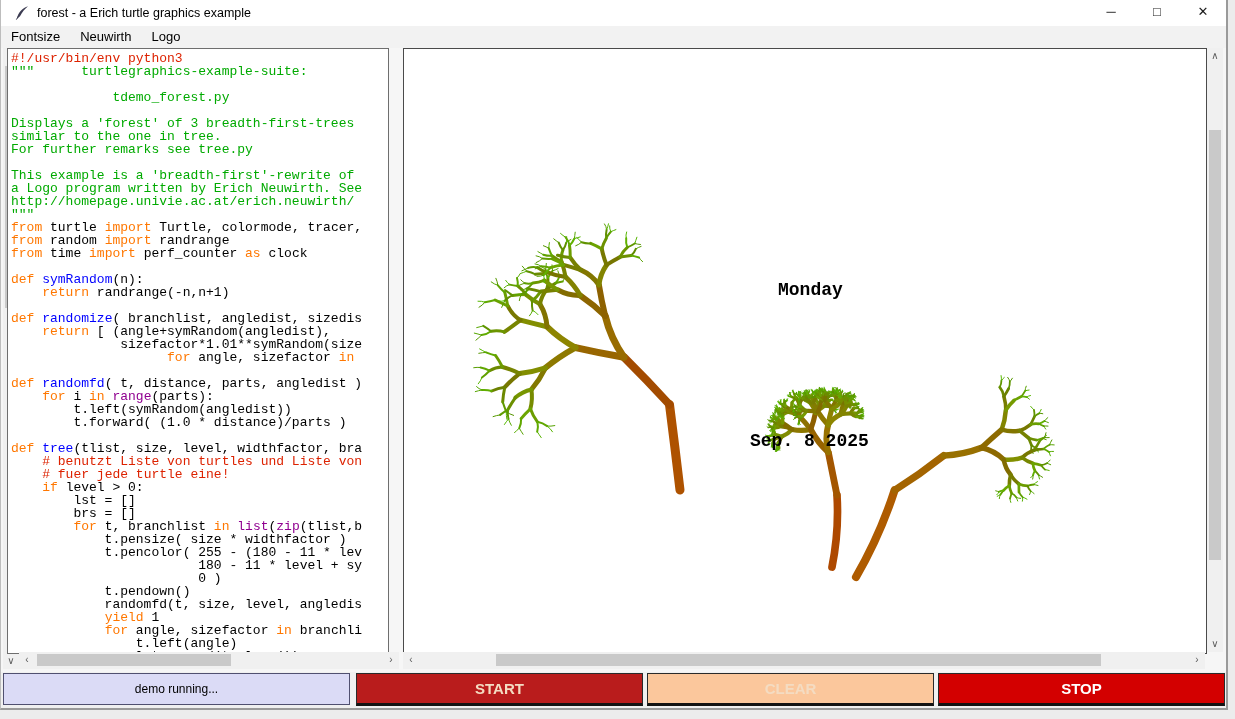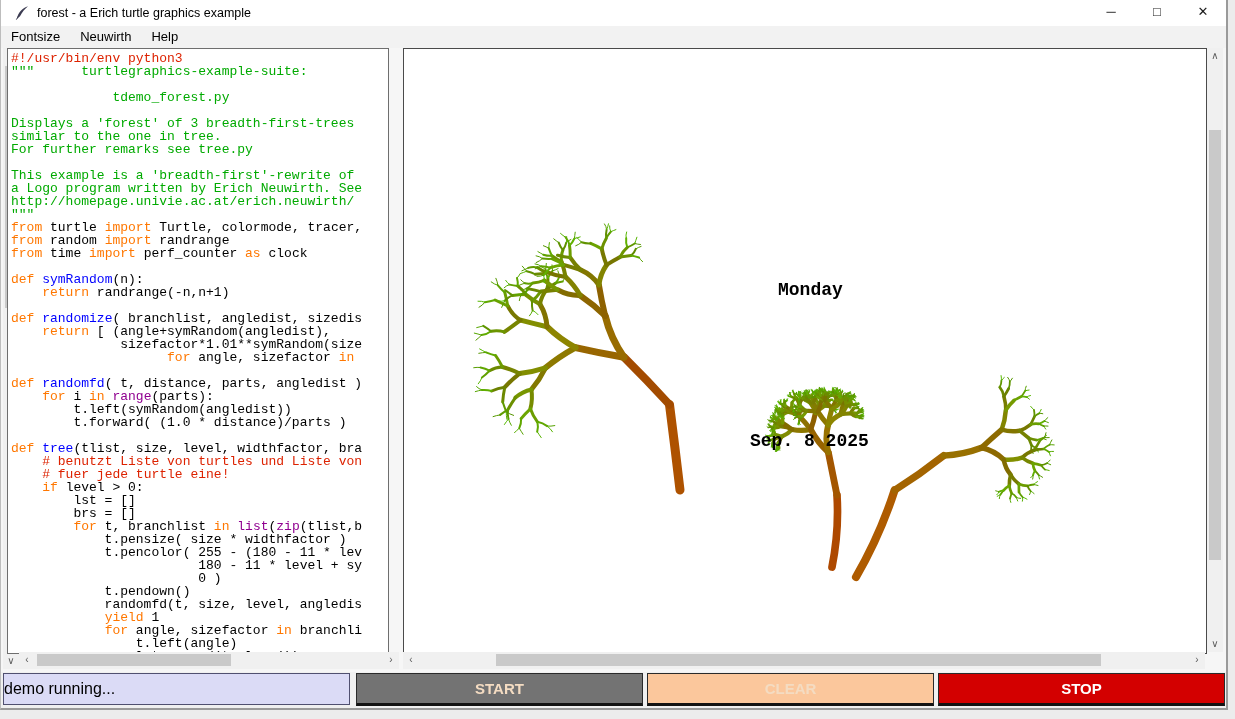--- a/index.html
+++ b/index.html
@@ -26,21 +26,21 @@
   .code-view{position:absolute;left:3px;top:3px;white-space:pre;
              font-family:"Liberation Mono",monospace;font-size:13px;line-height:13px;color:#000;}
   .cl{height:13px;}
   
   .canvas-frame{position:absolute;left:402px;top:48px;width:802px;height:604px;background:#ffffff;
                 border:1px solid #4a4a4a;}
   .canvas-frame svg{display:block;}
   
   .statusbar{position:absolute;left:0;top:672px;width:1225px;height:36px;background:#f0f0f0;display:flex;}
   .status-label{width:345px;height:30px;margin:1px 2px 0 2px;background:#dbdbf6;border:1px solid #505070;
-                font-size:16px;color:#000;line-height:30px;}
+                font-size:12px;color:#000;text-align:center;line-height:30px;}
   .demo-btn{width:285px;height:29px;margin-top:1px;margin-left:4px;border:1px solid #2a2a2a;
             border-bottom:3px solid #131313;font-size:15px;font-weight:bold;text-align:center;line-height:29px;}
 </style>
 </head>
 <body>
 
 <div class="window">
 
   <div class="titlebar">
     <svg class="feather" viewBox="0 0 24 24">
@@ -51,21 +51,21 @@
     <div class="win-btns" id="win-btns">
         <div class="win-btn"><span>─</span></div>
         <div class="win-btn"><span>□</span></div>
         <div class="win-btn"><span>✕</span></div>
       </div>
   </div>
 
   <div class="menubar" id="menubar">
       <div class="menu-item">Fontsize</div>
       <div class="menu-item">Neuwirth</div>
-      <div class="menu-item">Help</div>
+      <div class="menu-item">Logo</div>
     </div>
 
   <div class="sb" style="left:2px;top:48px;width:16px;height:621px;">
     <div class="sb-btn" style="left:0;top:0;">∧</div>
     <div class="sb-thumb" style="left:2px;top:18px;width:12px;height:242px;"></div>
     <div class="sb-btn" style="left:0;bottom:0;">∨</div>
   </div>
 
   <div class="code-pane">
     <div class="code-view" id="code-lines"><div class="cl"><span style="color: rgb(221, 34, 0);">#!/usr/bin/env python3</span></div><div class="cl"><span style="color: rgb(0, 170, 0);">"""      turtlegraphics-example-suite:</span></div><div class="cl">&nbsp;</div><div class="cl"><span style="color: rgb(0, 170, 0);">             tdemo_forest.py</span></div><div class="cl">&nbsp;</div><div class="cl"><span style="color: rgb(0, 170, 0);">Displays a 'forest' of 3 breadth-first-trees</span></div><div class="cl"><span style="color: rgb(0, 170, 0);">similar to the one in tree.</span></div><div class="cl"><span style="color: rgb(0, 170, 0);">For further remarks see tree.py</span></div><div class="cl">&nbsp;</div><div class="cl"><span style="color: rgb(0, 170, 0);">This example is a 'breadth-first'-rewrite of</span></div><div class="cl"><span style="color: rgb(0, 170, 0);">a Logo program written by Erich Neuwirth. See</span></div><div class="cl"><span style="color: rgb(0, 170, 0);">http://homepage.univie.ac.at/erich.neuwirth/</span></div><div class="cl"><span style="color: rgb(0, 170, 0);">"""</span></div><div class="cl"><span style="color: rgb(255, 119, 0);">from</span><span style="color: rgb(0, 0, 0);"> turtle </span><span style="color: rgb(255, 119, 0);">import</span><span style="color: rgb(0, 0, 0);"> Turtle, colormode, tracer,</span></div><div class="cl"><span style="color: rgb(255, 119, 0);">from</span><span style="color: rgb(0, 0, 0);"> random </span><span style="color: rgb(255, 119, 0);">import</span><span style="color: rgb(0, 0, 0);"> randrange</span></div><div class="cl"><span style="color: rgb(255, 119, 0);">from</span><span style="color: rgb(0, 0, 0);"> time </span><span style="color: rgb(255, 119, 0);">import</span><span style="color: rgb(0, 0, 0);"> perf_counter </span><span style="color: rgb(255, 119, 0);">as</span><span style="color: rgb(0, 0, 0);"> clock</span></div><div class="cl">&nbsp;</div><div class="cl"><span style="color: rgb(255, 119, 0);">def</span><span style="color: rgb(0, 0, 0);"> </span><span style="color: rgb(0, 0, 255);">symRandom</span><span style="color: rgb(0, 0, 0);">(n):</span></div><div class="cl"><span style="color: rgb(0, 0, 0);">    </span><span style="color: rgb(255, 119, 0);">return</span><span style="color: rgb(0, 0, 0);"> randrange(-n,n+1)</span></div><div class="cl">&nbsp;</div><div class="cl"><span style="color: rgb(255, 119, 0);">def</span><span style="color: rgb(0, 0, 0);"> </span><span style="color: rgb(0, 0, 255);">randomize</span><span style="color: rgb(0, 0, 0);">( branchlist, angledist, sizedis</span></div><div class="cl"><span style="color: rgb(0, 0, 0);">    </span><span style="color: rgb(255, 119, 0);">return</span><span style="color: rgb(0, 0, 0);"> [ (angle+symRandom(angledist),</span></div><div class="cl"><span style="color: rgb(0, 0, 0);">              sizefactor*1.01**symRandom(size</span></div><div class="cl"><span style="color: rgb(0, 0, 0);">                    </span><span style="color: rgb(255, 119, 0);">for</span><span style="color: rgb(0, 0, 0);"> angle, sizefactor </span><span style="color: rgb(255, 119, 0);">in</span></div><div class="cl">&nbsp;</div><div class="cl"><span style="color: rgb(255, 119, 0);">def</span><span style="color: rgb(0, 0, 0);"> </span><span style="color: rgb(0, 0, 255);">randomfd</span><span style="color: rgb(0, 0, 0);">( t, distance, parts, angledist )</span></div><div class="cl"><span style="color: rgb(0, 0, 0);">    </span><span style="color: rgb(255, 119, 0);">for</span><span style="color: rgb(0, 0, 0);"> i </span><span style="color: rgb(255, 119, 0);">in</span><span style="color: rgb(0, 0, 0);"> </span><span style="color: rgb(144, 0, 144);">range</span><span style="color: rgb(0, 0, 0);">(parts):</span></div><div class="cl"><span style="color: rgb(0, 0, 0);">        t.left(symRandom(angledist))</span></div><div class="cl"><span style="color: rgb(0, 0, 0);">        t.forward( (1.0 * distance)/parts )</span></div><div class="cl">&nbsp;</div><div class="cl"><span style="color: rgb(255, 119, 0);">def</span><span style="color: rgb(0, 0, 0);"> </span><span style="color: rgb(0, 0, 255);">tree</span><span style="color: rgb(0, 0, 0);">(tlist, size, level, widthfactor, bra</span></div><div class="cl"><span style="color: rgb(0, 0, 0);">    </span><span style="color: rgb(221, 34, 0);"># benutzt Liste von turtles und Liste von</span></div><div class="cl"><span style="color: rgb(0, 0, 0);">    </span><span style="color: rgb(221, 34, 0);"># fuer jede turtle eine!</span></div><div class="cl"><span style="color: rgb(0, 0, 0);">    </span><span style="color: rgb(255, 119, 0);">if</span><span style="color: rgb(0, 0, 0);"> level &gt; 0:</span></div><div class="cl"><span style="color: rgb(0, 0, 0);">        lst = []</span></div><div class="cl"><span style="color: rgb(0, 0, 0);">        brs = []</span></div><div class="cl"><span style="color: rgb(0, 0, 0);">        </span><span style="color: rgb(255, 119, 0);">for</span><span style="color: rgb(0, 0, 0);"> t, branchlist </span><span style="color: rgb(255, 119, 0);">in</span><span style="color: rgb(0, 0, 0);"> </span><span style="color: rgb(144, 0, 144);">list</span><span style="color: rgb(0, 0, 0);">(</span><span style="color: rgb(144, 0, 144);">zip</span><span style="color: rgb(0, 0, 0);">(tlist,b</span></div><div class="cl"><span style="color: rgb(0, 0, 0);">            t.pensize( size * widthfactor )</span></div><div class="cl"><span style="color: rgb(0, 0, 0);">            t.pencolor( 255 - (180 - 11 * lev</span></div><div class="cl"><span style="color: rgb(0, 0, 0);">                        180 - 11 * level + sy</span></div><div class="cl"><span style="color: rgb(0, 0, 0);">                        0 )</span></div><div class="cl"><span style="color: rgb(0, 0, 0);">            t.pendown()</span></div><div class="cl"><span style="color: rgb(0, 0, 0);">            randomfd(t, size, level, angledis</span></div><div class="cl"><span style="color: rgb(0, 0, 0);">            </span><span style="color: rgb(255, 119, 0);">yield</span><span style="color: rgb(0, 0, 0);"> 1</span></div><div class="cl"><span style="color: rgb(0, 0, 0);">            </span><span style="color: rgb(255, 119, 0);">for</span><span style="color: rgb(0, 0, 0);"> angle, sizefactor </span><span style="color: rgb(255, 119, 0);">in</span><span style="color: rgb(0, 0, 0);"> branchli</span></div><div class="cl"><span style="color: rgb(0, 0, 0);">                t.left(angle)</span></div><div class="cl"><span style="color: rgb(0, 0, 0);">                lst.append(t.clone())</span></div></div>
@@ -986,18 +986,18 @@
   </div>
 
   <div class="sb" style="left:402px;top:652px;width:802px;height:17px;">
     <div class="sb-btn" style="left:0;top:0;">‹</div>
     <div class="sb-thumb" style="left:93px;top:2px;width:605px;height:12px;"></div>
     <div class="sb-btn" style="right:0;top:0;">›</div>
   </div>
 
   <div class="statusbar" id="statusbar">
     <div class="status-label" id="status-label" style="background: rgb(219, 219, 246);">demo running...</div>
-  <div class="demo-btn" style="background: #737373; color: rgb(244, 220, 194);">START</div>
+  <div class="demo-btn" style="background: #b91c1c; color: rgb(244, 220, 194);">START</div>
       <div class="demo-btn" style="background: rgb(251, 199, 156); color: rgb(244, 220, 194);">CLEAR</div>
       <div class="demo-btn" style="background: rgb(211, 0, 0); color: rgb(255, 255, 255);">STOP</div>
     </div>
 
 </div>
 
 </body></html>

